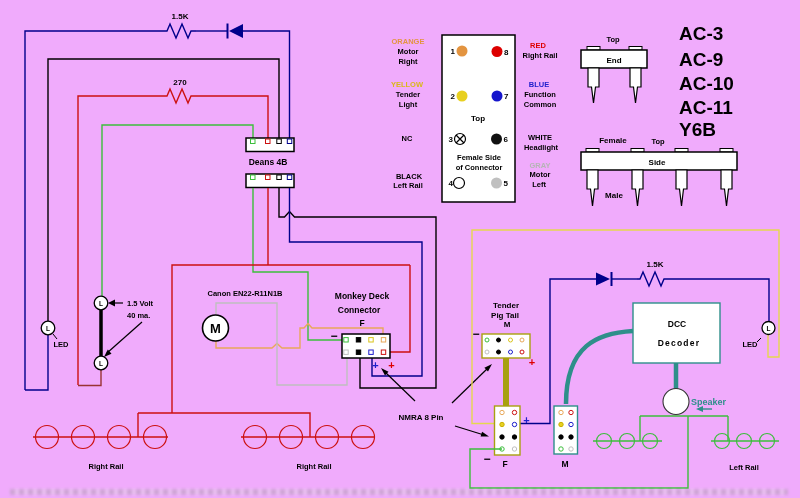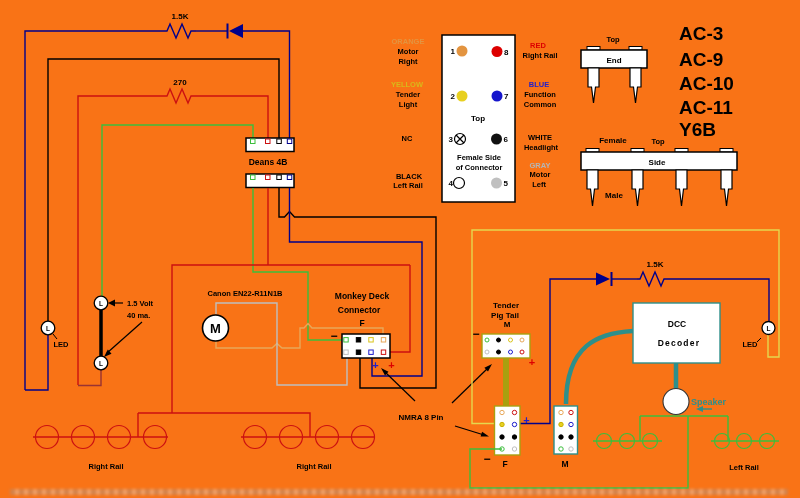--- a/index.html
+++ b/index.html
@@ -1,16 +1,16 @@
 <!DOCTYPE html>
 <html><head>
 <meta charset="utf-8">
 <style>
   html,body{margin:0;padding:0;background:#fff;}
-  .canvas{position:relative;width:800px;height:498px;background:#f97316;overflow:hidden;
+  .canvas{position:relative;width:800px;height:498px;background:#f0abfc;overflow:hidden;
           font-family:"Liberation Sans",sans-serif;}
   svg{position:absolute;left:0;top:0;}
   svg text{font-family:"Liberation Sans",sans-serif;font-weight:bold;fill:#000;}
   .t65{font-size:6.5px}.t75{font-size:7.5px}.t8{font-size:8px}
   .t85{font-size:8.5px}.t9{font-size:9px}.t11{font-size:11px}.t12{font-size:12px}
   .t13{font-size:13px}.big{font-size:19px}
   .ls{letter-spacing:1.2px}
   .mid{text-anchor:middle}.end{text-anchor:end}
   .fOr{fill:#E39440}.fYe{fill:#D9B81A}.fRe{fill:#DD0000}.fBl{fill:#2020CC}
   .fGy{fill:#B5B5B5}.fTe{fill:#2E8F8A}

